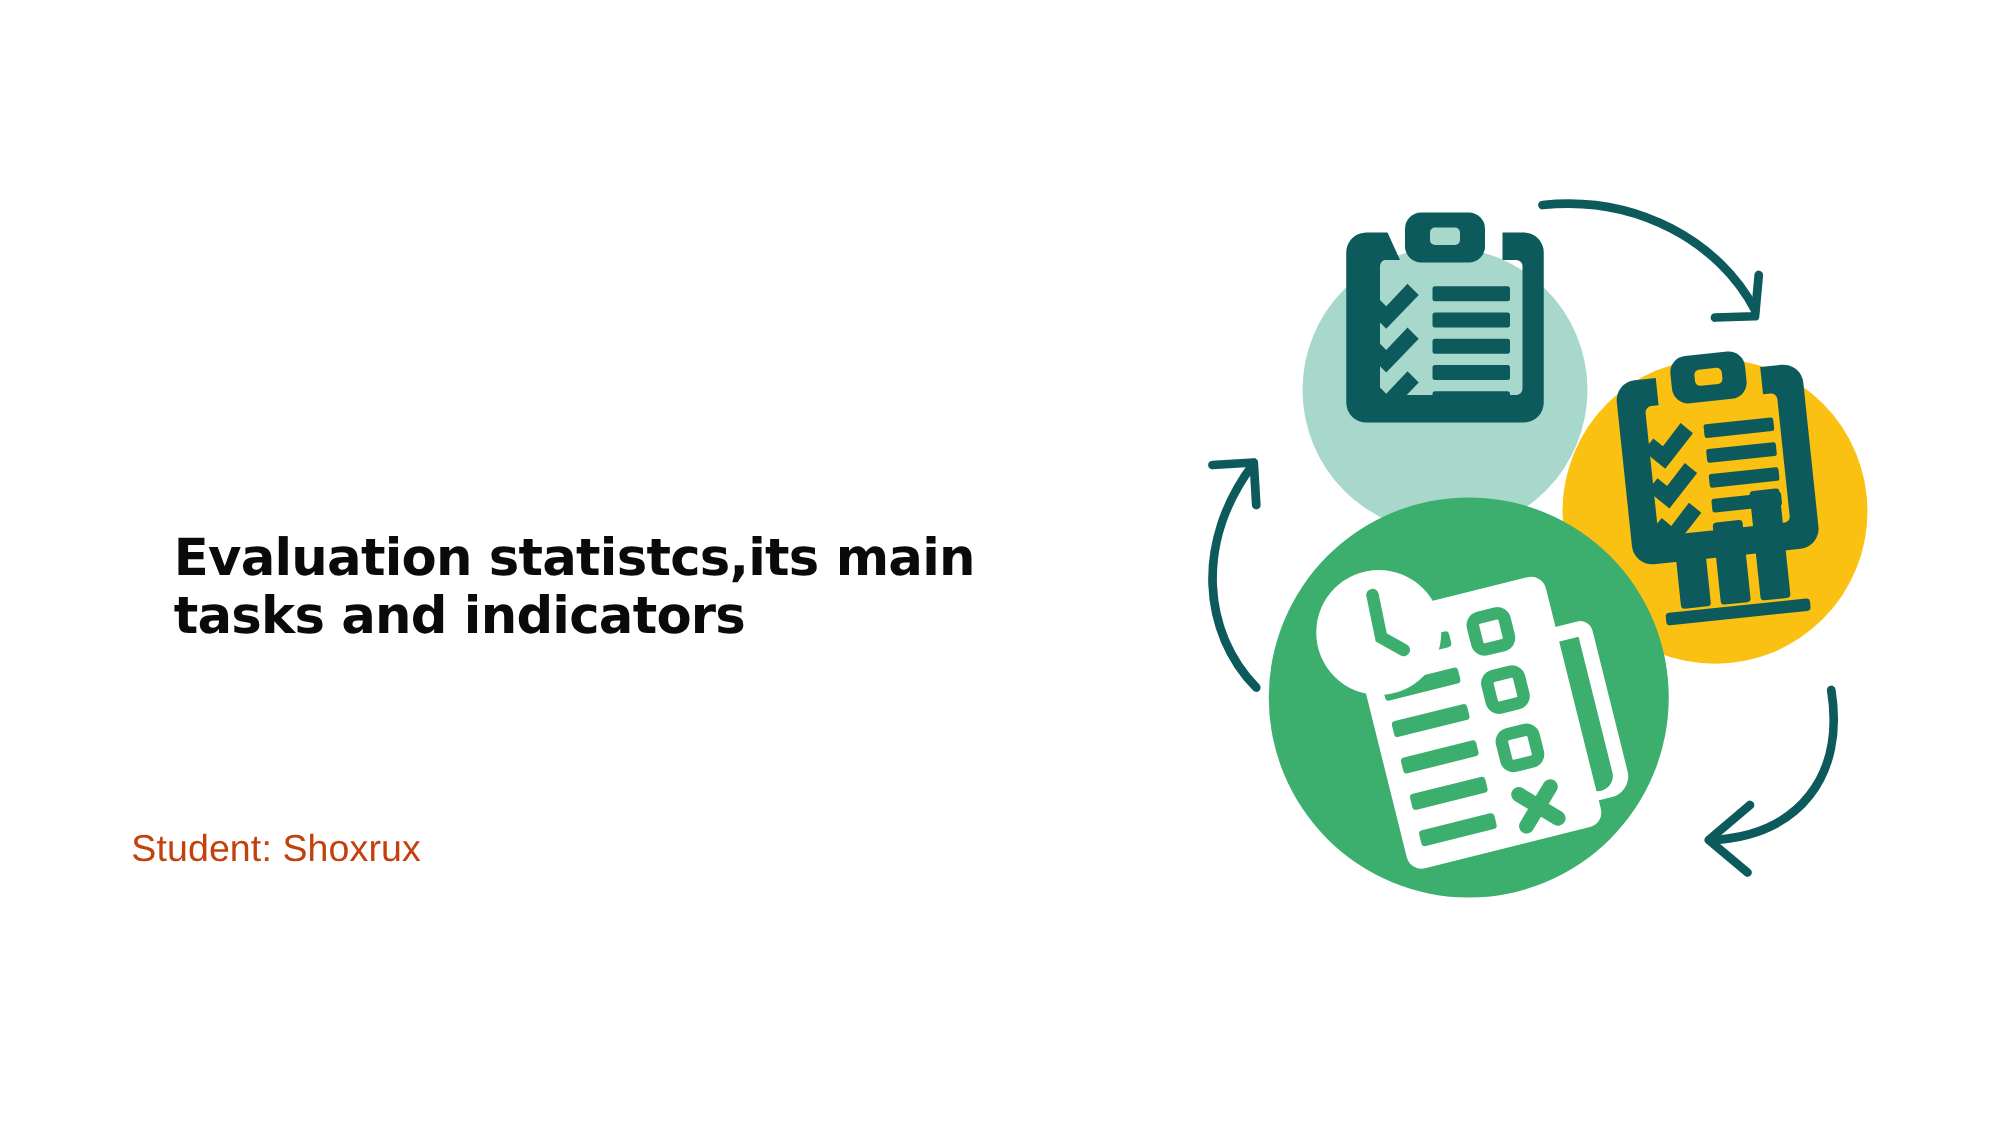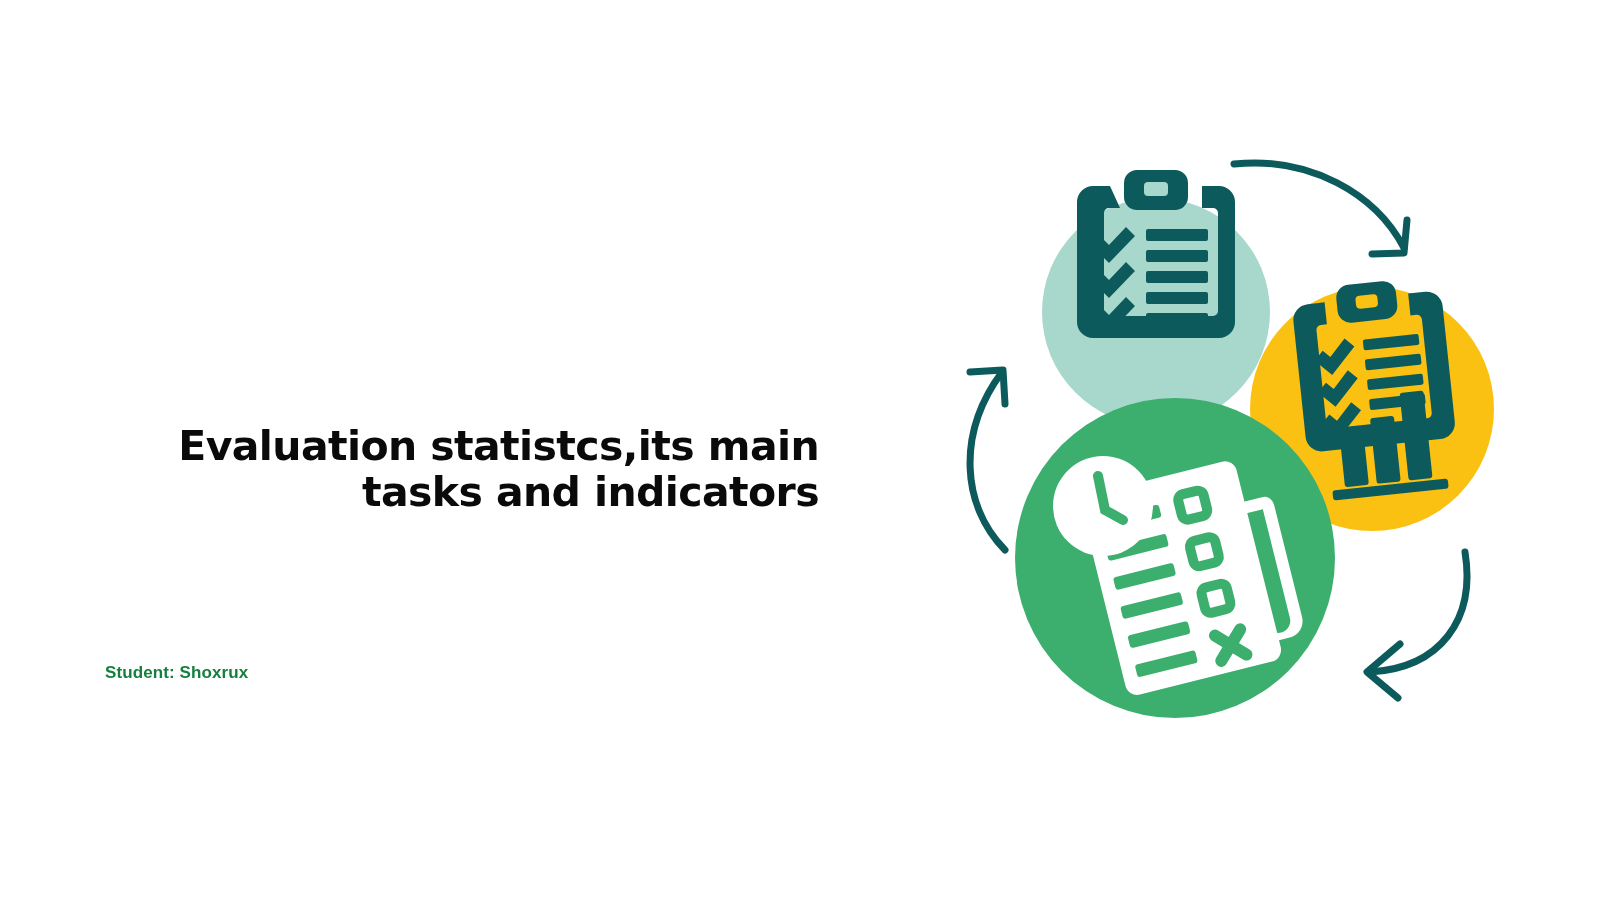--- a/index.html
+++ b/index.html
@@ -12,39 +12,39 @@
   #slide {
     position: relative;
     width: 1600px; height: 900px;
     background: #ffffff;
   }
 
   
   #text-col {
     position: absolute;
     left: 105px; top: 0;
-    width: 760px; height: 900px; text-align: right;
+    width: 760px; height: 900px;
   }
   #slide-title {
     position: absolute;
     left: 34px; top: 424px;
     width: 680px;
     font-size: 41px;
     font-weight: 700;
     line-height: 1.12;
     letter-spacing: -0.6px;
     color: #0a0a0a;
     font-family: "DejaVu Sans", "Liberation Sans", sans-serif;
   }
   .meta-line {
     position: absolute;
     left: 0;
-    font-size: 17px;
-    font-weight: 700;
-    color: #15803d;
+    font-size: 30px;
+    font-weight: 400;
+    color: #c2410c;
     letter-spacing: 0.1px;
     white-space: nowrap;
     font-family: "Liberation Sans", sans-serif;
   }
   #meta-student { top: 663px; }
   #meta-teacher { top: 722px; }
 
   
   #illustration {
     position: absolute;

